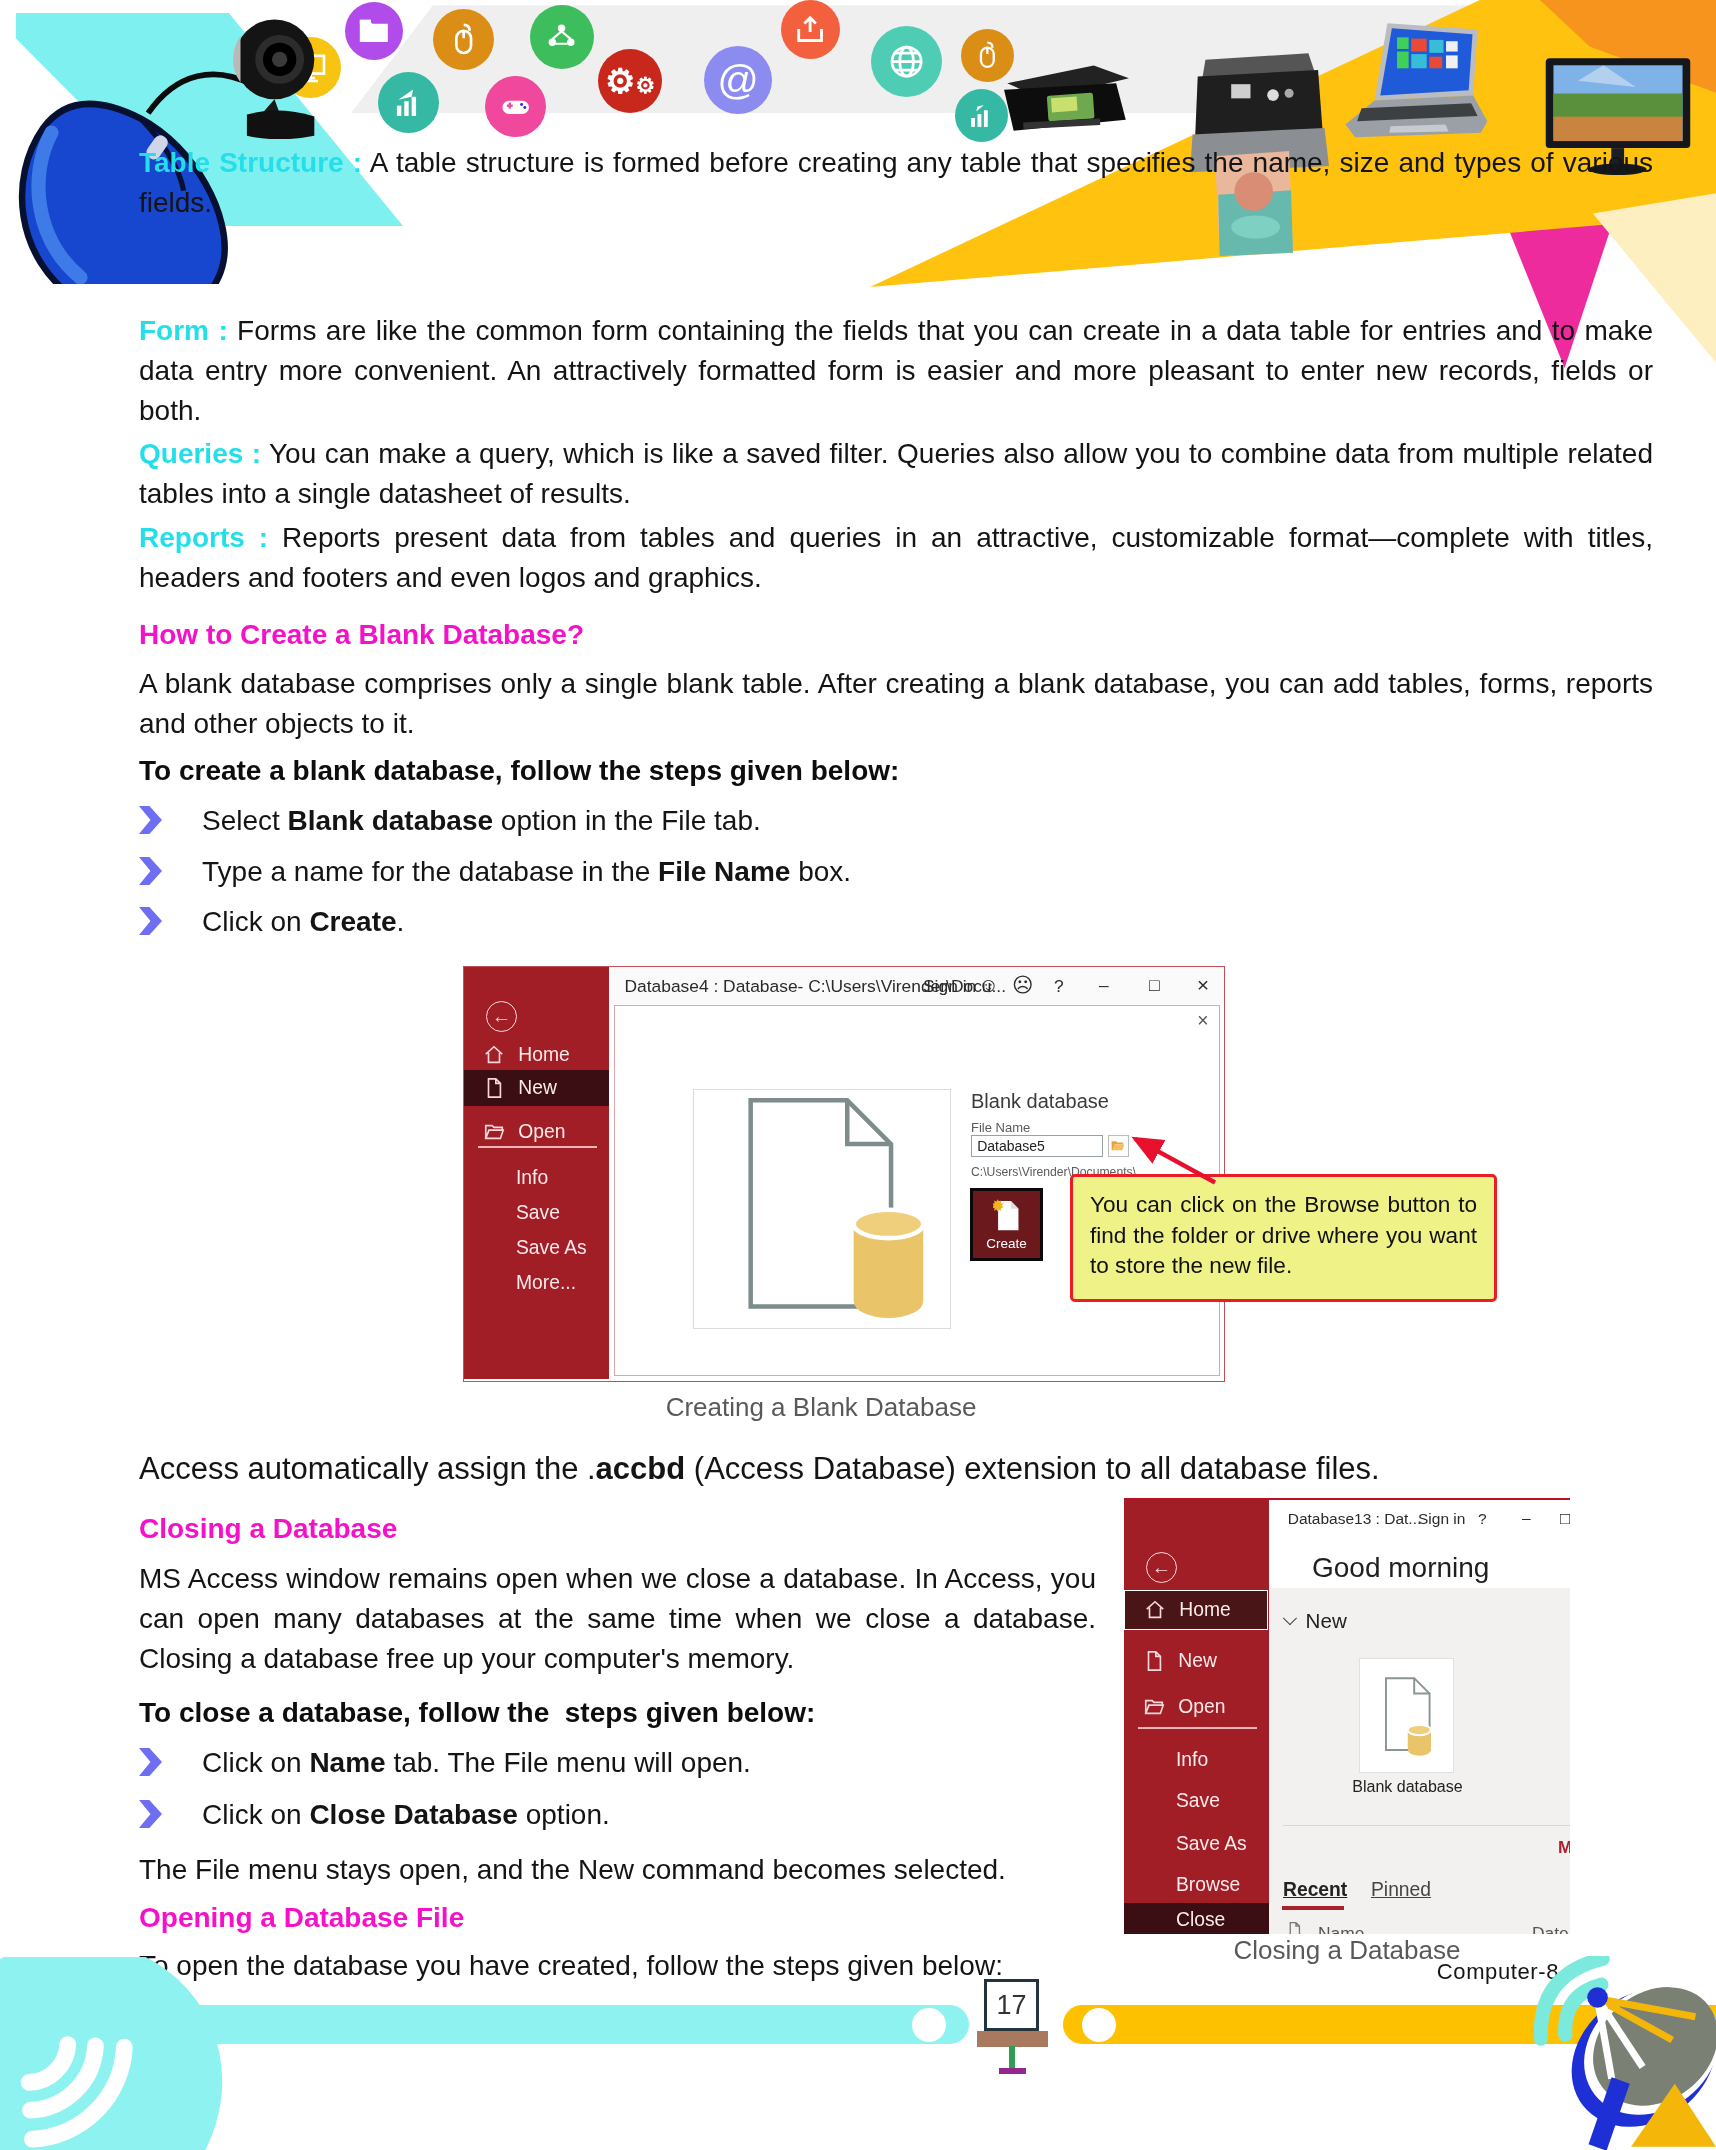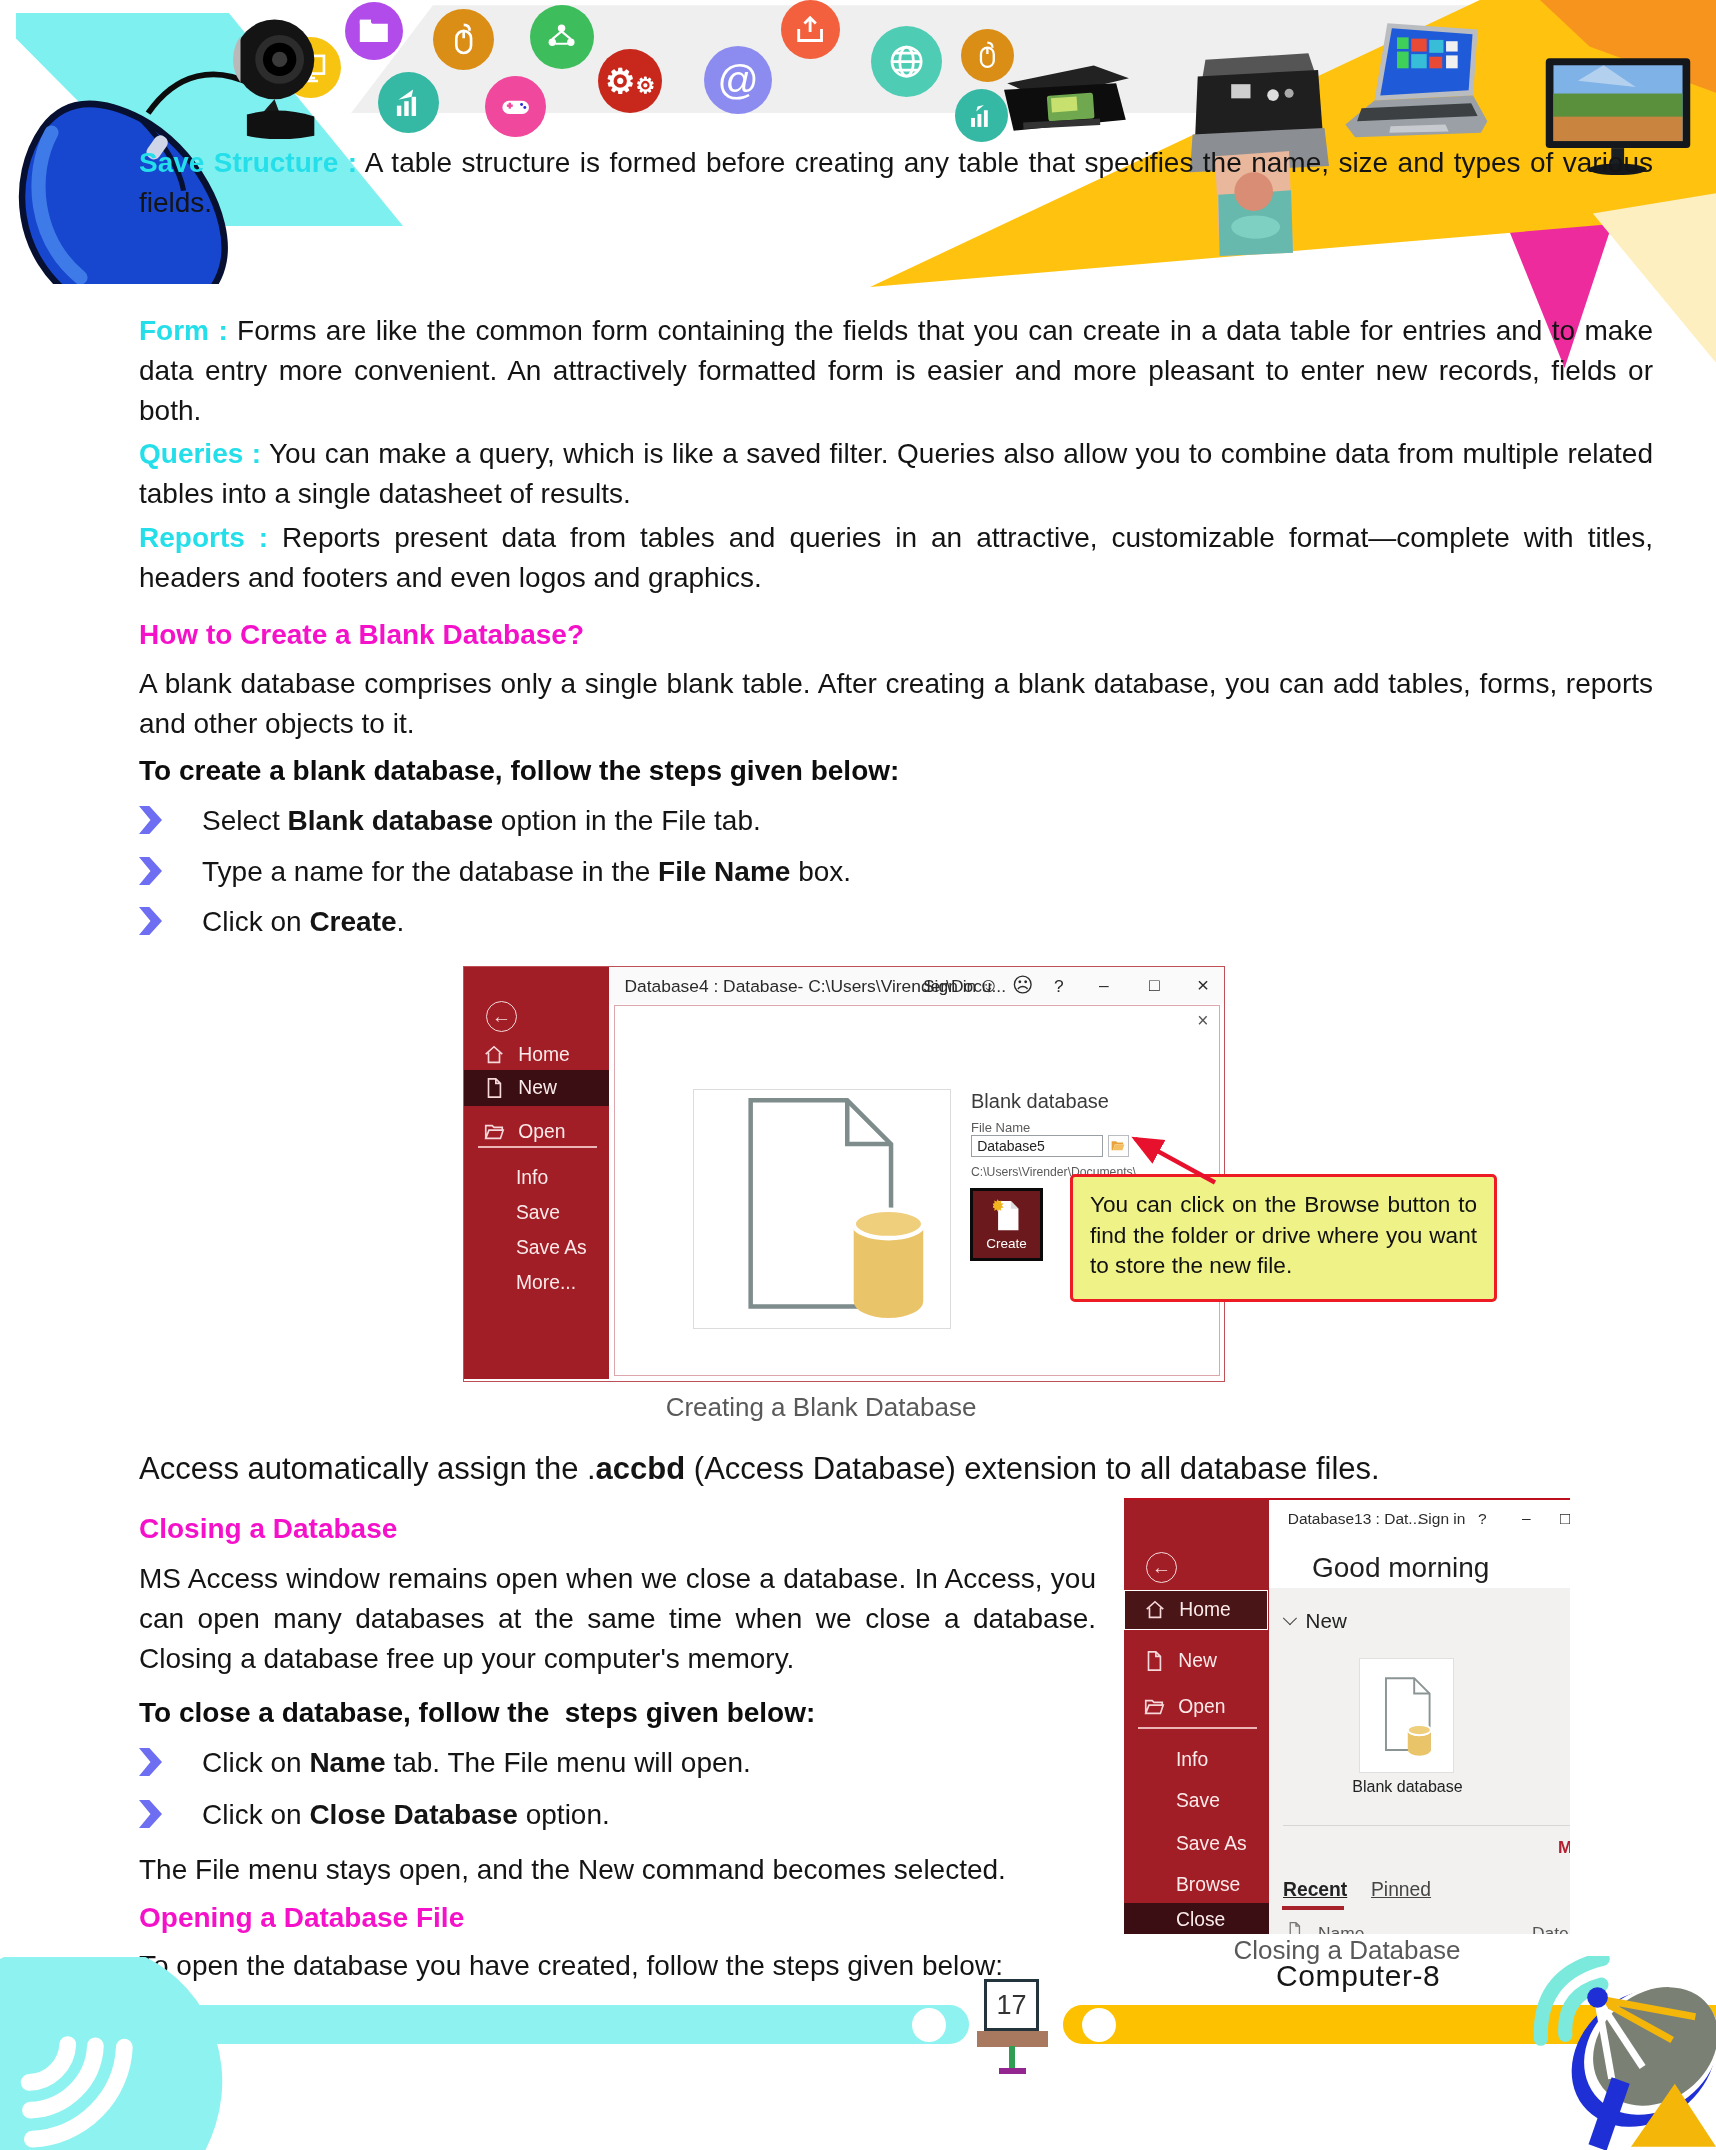--- a/index.html
+++ b/index.html
@@ -86,21 +86,21 @@
   .bar { position:absolute; top:2005px; height:39px; }
   .cyanbar { left:77px; width:892px; background:#8ef3f0; border-radius:19.3px; }
   .yellowbar { left:1063px; width:653px; background:#fdc100; border-radius:19.3px 0 0 19.3px; }
   .barcirc { position:absolute; top:2008px; width:34px; height:34px; background:#fff; border-radius:50%; }
   .pagenum-box { position:absolute; left:984px; top:1979px; width:55px; height:52px; background:#fff;
                  border:3.2px solid #24343c; display:flex; align-items:center; justify-content:center;
                  font-size:27px; color:#333; z-index:6;}
   .pagenum-base { position:absolute; left:977px; top:2031px; width:71px; height:15.5px; background:#a9795f; z-index:6;}
   .pagenum-stem { position:absolute; left:1009px; top:2046px; width:5.8px; height:22px; background:#2f9e52; z-index:6;}
   .pagenum-foot { position:absolute; left:999px; top:2068px; width:27px; height:5.8px; background:#93278f; z-index:6;}
-  .brand { position:absolute; left:1276px; top:1959px; width:283px; font-size:30px; color:#161616; text-align:left; letter-spacing:0.6px; }
+  .brand { position:absolute; left:1276px; top:1959px; width:283px; font-size:22px; color:#161616; text-align:right; letter-spacing:0.6px; }
   .z5 { z-index:5; } .z6 { z-index:6; } .z10 { z-index:10; } .z31 { z-index:31; }
 </style>
 </head>
 <body>
 
 <div id="page">
 
   <div class="shape gray-band"></div>
   <div class="shape cyan-tri"></div>
   <div class="shape pink-tri"></div>
@@ -246,21 +246,21 @@
   </div>
   <div class="cicon" style="left:955px;top:89px;width:53px;height:53px;background:#35b8a4">
     <svg viewBox="0 0 24 24" fill="#fff">
         <rect x="4" y="14" width="3" height="7"></rect>
         <rect x="9" y="11" width="3" height="10"></rect>
         <rect x="14" y="8" width="3" height="13"></rect>
         <path d="M14 4 L8 9 L9 5 Z"></path>
       </svg>
   </div>
 
-  <div class="para z10" style="top:143px"><span class="lead">Save Structure :</span> <span>A table structure is formed before creating any table that specifies the name, size and types of various fields.</span></div>
+  <div class="para z10" style="top:143px"><span class="lead">Table Structure :</span> <span>A table structure is formed before creating any table that specifies the name, size and types of various fields.</span></div>
   <div class="para z10" style="top:311px"><span class="lead">Form :</span> <span>Forms are like the common form containing the fields that you can create in a data table for entries and to make data entry more convenient. An attractively formatted form is easier and more pleasant to enter new records, fields or both.</span></div>
   <div class="para z10" style="top:434px"><span class="lead">Queries :</span> <span>You can make a query, which is like a saved filter. Queries also allow you to combine data from multiple related tables into a single datasheet of results.</span></div>
   <div class="para z10" style="top:518px"><span class="lead">Reports :</span> <span>Reports present data from tables and queries in an attractive, customizable format—complete with titles, headers and footers and even logos and graphics.</span></div>
 
   <div class="mag" style="top:619px">How to Create a Blank Database?</div>
   <div class="para" style="top:664px">A blank database comprises only a single blank table. After creating a blank database, you can add tables, forms, reports and other objects to it.</div>
   <div class="boldline" style="top:755px">To create a blank database, follow the steps given below:</div>
 
   <div class="step" style="top:805px"><span class="arrow"></span><span>Select </span><b>Blank database</b><span> option in the File tab.</span></div>
   <div class="step" style="top:856px"><span class="arrow"></span><span>Type a name for the database in the </span><b>File Name</b><span> box.</span></div>

